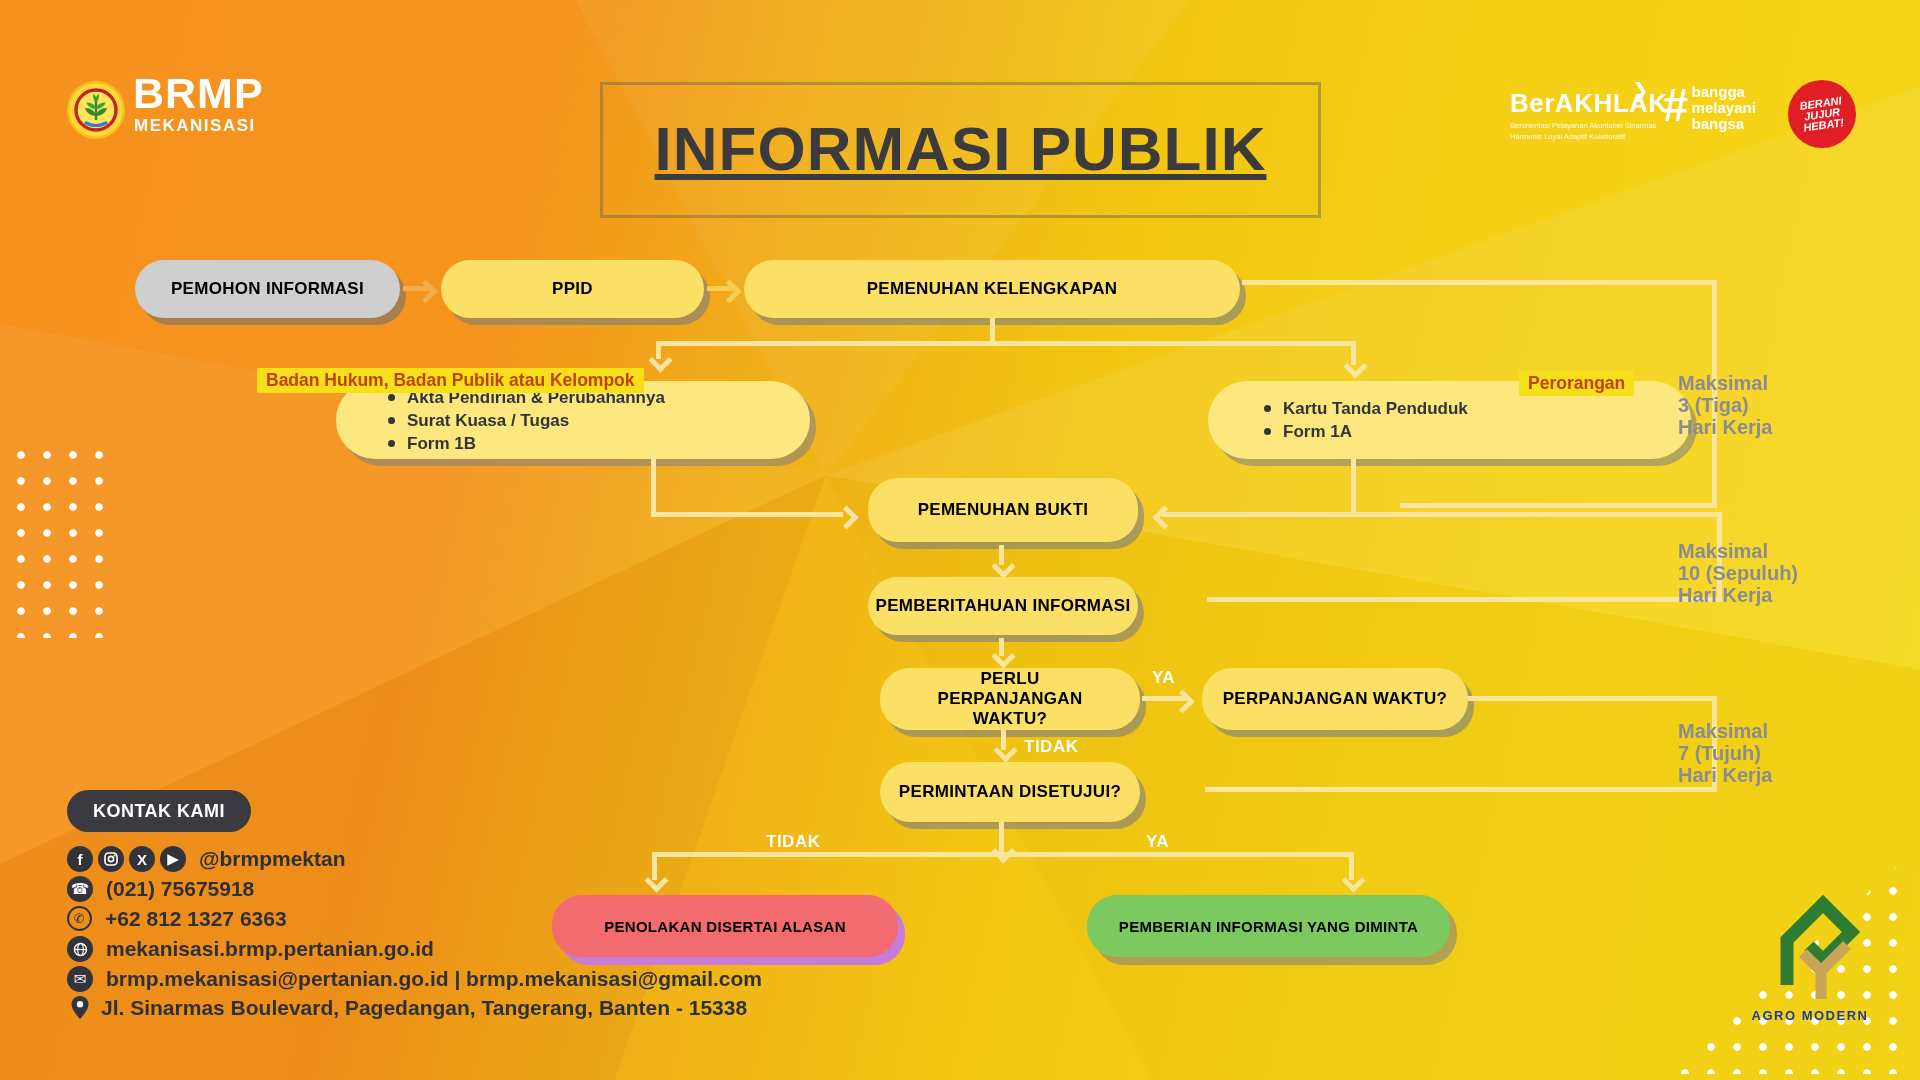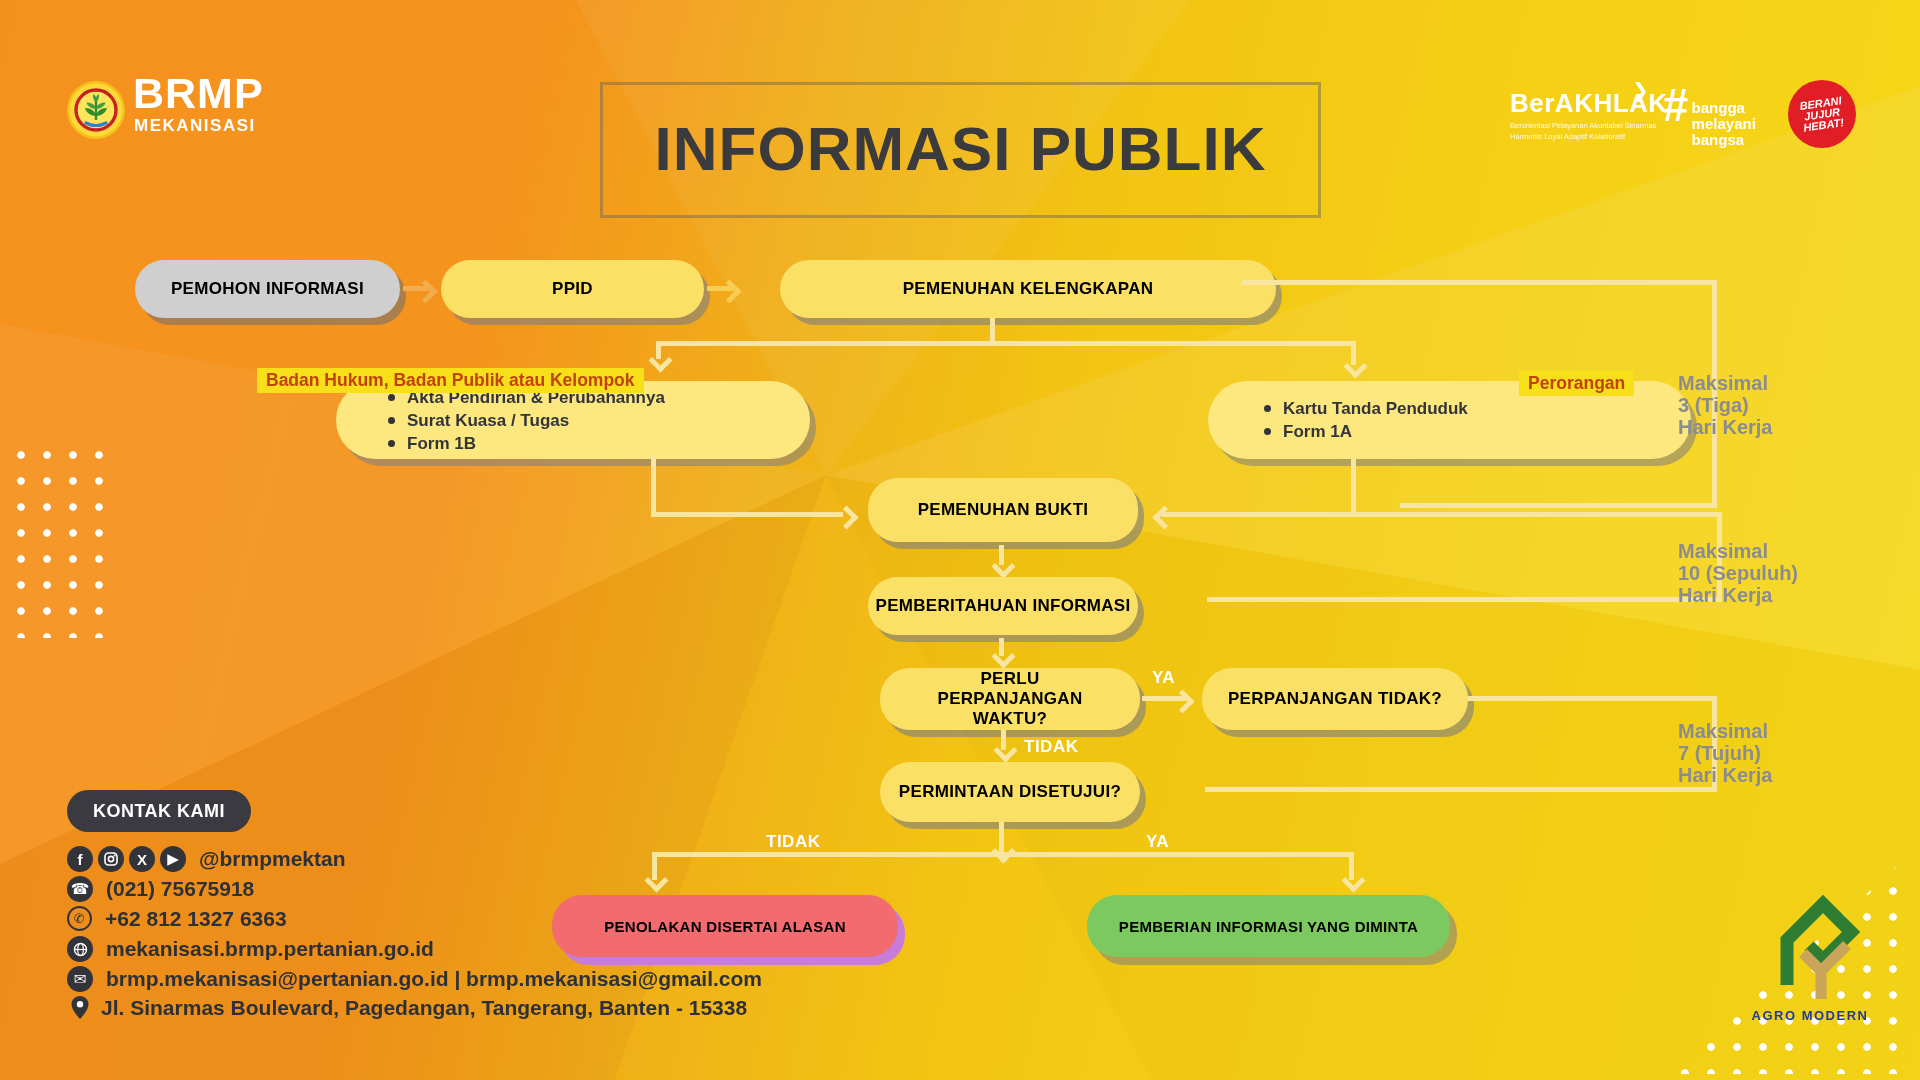--- a/index.html
+++ b/index.html
@@ -26,30 +26,30 @@
   .chv{position:absolute;width:12px;height:12px;border-right:5px solid #F8E5A0;border-bottom:5px solid #F8E5A0;}
   .chv.down{transform:rotate(45deg);} .chv.right{transform:rotate(-45deg);} .chv.left{transform:rotate(135deg);}
   .amber1{background:#F2AE4C;} .chv.am1{border-color:#F2AE4C;}
   .amber2{background:#F7CD52;} .chv.am2{border-color:#F7CD52;}
   .tlabel{position:absolute;color:#8B8C91;font-weight:800;font-size:20px;line-height:22px;}
   .branch{position:absolute;color:#fff;font-weight:800;font-size:17px;letter-spacing:.5px;}
   
   .titlebox{position:absolute;left:600px;top:82px;width:715px;height:130px;border:3px solid rgba(115,105,80,.5);
             display:flex;flex-direction:column;align-items:center;justify-content:center;color:#3B3B3D;}
   .t1{font-size:40px;font-weight:800;letter-spacing:.5px;line-height:44px;}
-  .t2{font-size:62px;font-weight:800;letter-spacing:1px;line-height:60px;margin-top:-2px;}
+  .t2{font-size:62px;font-weight:800;letter-spacing:1px;line-height:60px;margin-top:-2px;text-decoration:underline;}
   .brandname{position:absolute;left:133px;top:72px;color:#fff;font-weight:800;font-size:43px;letter-spacing:1px;line-height:43px;}
   .brandsub{position:absolute;left:134px;top:116px;color:#fff;font-weight:800;font-size:17px;letter-spacing:1.5px;}
   .bak{position:absolute;left:1510px;top:88px;color:#fff;}
   .bak .main{font-weight:800;font-size:26px;letter-spacing:.5px;}
   .bak .sub{font-size:7.5px;line-height:9px;opacity:.9;margin-top:2px;}
   .bak .arrow{position:absolute;left:122px;top:-10px;font-size:20px;font-weight:800;transform:rotate(0deg);}
   .bangga{position:absolute;left:1662px;top:82px;color:#fff;display:flex;}
   .bangga .hash{font-size:46px;font-weight:800;font-style:italic;line-height:46px;margin-right:4px;}
-  .bangga .words{font-size:15px;font-weight:700;line-height:16px;margin-top:18px;}
+  .bangga .words{font-size:15px;font-weight:700;line-height:16px;margin-top:2px;}
   .badge{position:absolute;left:1788px;top:80px;width:68px;height:68px;border-radius:50%;background:#E11E26;
          display:flex;align-items:center;justify-content:center;}
   .badge .in{color:#fff;font-style:italic;font-weight:800;font-size:11px;line-height:11px;transform:rotate(-8deg);text-align:center;}
   
   .kontak{position:absolute;left:67px;top:790px;width:184px;height:42px;border-radius:22px;background:#3A3A40;
           color:#fff;font-weight:800;font-size:18px;display:flex;align-items:center;justify-content:center;letter-spacing:.5px;}
   .crow{position:absolute;left:67px;display:flex;align-items:center;color:#2E3036;font-weight:700;font-size:21px;}
   .cico{width:26px;height:26px;border-radius:50%;background:#33343A;color:#fff;display:flex;align-items:center;justify-content:center;
         font-size:15px;font-weight:700;margin-right:5px;flex:none;}
   .cico.outline{background:transparent;border:2.5px solid #33343A;color:#33343A;width:21px;height:21px;font-size:13px;}
@@ -117,21 +117,21 @@
       <div>HEBAT!</div>
     </div>
   </div>
 
   <div class="box gray" style="left:135px;top:260px;width:265px;height:58px;">PEMOHON INFORMASI</div>
   <div class="ln amber1" style="left:403px;top:286px;width:26px;height:5px;"></div>
   <span class="chv right am1" style="left:417px;top:283px;"></span>
   <div class="box" style="left:441px;top:260px;width:263px;height:58px;">PPID</div>
   <div class="ln amber2" style="left:707px;top:286px;width:26px;height:5px;"></div>
   <span class="chv right am2" style="left:721px;top:283px;"></span>
-  <div class="box" style="left:780px;top:260px;width:496px;height:58px;">PEMENUHAN KELENGKAPAN</div>
+  <div class="box" style="left:744px;top:260px;width:496px;height:58px;">PEMENUHAN KELENGKAPAN</div>
 
   <div class="ln" style="left:990px;top:318px;width:5px;height:28px;"></div>
   <div class="ln" style="left:656px;top:341px;width:700px;height:5px;"></div>
   <div class="ln" style="left:656px;top:341px;width:5px;height:18px;"></div>
   <span class="chv down" style="left:652px;top:352px;"></span>
   <div class="ln" style="left:1351px;top:341px;width:5px;height:24px;"></div>
   <span class="chv down" style="left:1347px;top:358px;"></span>
 
   <div class="docbox" style="left:336px;top:381px;width:474px;height:78px;">
     <ul style="margin-left:52px;">
@@ -184,21 +184,21 @@
 
   <div class="ln" style="left:999px;top:638px;width:5px;height:18px;"></div>
   <span class="chv down" style="left:995px;top:648px;"></span>
 
   <div class="box" style="left:880px;top:668px;width:260px;height:62px;padding:0 30px;box-sizing:border-box;line-height:20px;">PERLU PERPANJANGAN WAKTU?</div>
 
   <div class="branch" style="left:1152px;top:668px;">YA</div>
   <div class="ln" style="left:1142px;top:696px;width:44px;height:5px;"></div>
   <span class="chv right" style="left:1174px;top:693px;"></span>
 
-  <div class="box" style="left:1202px;top:668px;width:266px;height:62px;">PERPANJANGAN TIDAK?</div>
+  <div class="box" style="left:1202px;top:668px;width:266px;height:62px;">PERPANJANGAN WAKTU?</div>
 
   <div class="ln" style="left:1468px;top:696px;width:249px;height:5px;"></div>
   <div class="ln" style="left:1712px;top:696px;width:5px;height:96px;"></div>
   <div class="ln" style="left:1205px;top:787px;width:512px;height:5px;"></div>
   <div class="tlabel" style="left:1678px;top:720px;">
     <div>Maksimal</div>
     <div>7 (Tujuh)</div>
     <div>Hari Kerja</div>
   </div>
 

